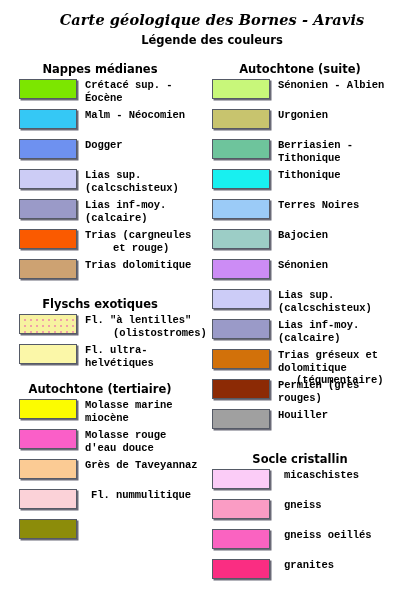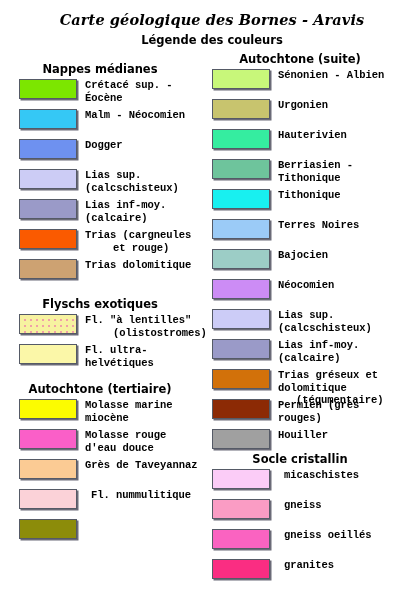--- a/index.html
+++ b/index.html
@@ -182,54 +182,50 @@
           <div class="swatch" style="background-color: rgb(251, 210, 216);"></div>
           <div class="label nudge"><span>Fl. nummulitique</span></div>
         </div>
         <div class="legend-row">
           <div class="swatch" style="background-color: rgb(140, 140, 10);"></div>
         </div>
       </div>
     </div>
   </div>
 <div class="col col-right" id="col-right">
-    <div class="section" style="top: 52px;">
+    <div class="section" style="top: 62px;">
       <div class="section-header">Autochtone  (suite)</div>
       <div class="items">
         <div class="legend-row">
           <div class="swatch" style="background-color: rgb(200, 247, 122);"></div>
           <div class="label"><span>Sénonien - Albien</span></div>
         </div>
         <div class="legend-row">
           <div class="swatch" style="background-color: rgb(200, 196, 110);"></div>
           <div class="label"><span>Urgonien</span></div>
         </div>
         <div class="legend-row">
-          <div class="swatch" style="background-color: rgb(53, 237, 160);"></div>
-          <div class="label"><span>Hauterivien</span></div>
-        </div>
-        <div class="legend-row">
           <div class="swatch" style="background-color: rgb(110, 196, 156);"></div>
           <div class="label"><span>Berriasien - Tithonique</span></div>
         </div>
         <div class="legend-row">
           <div class="swatch" style="background-color: rgb(24, 240, 240);"></div>
           <div class="label"><span>Tithonique</span></div>
         </div>
         <div class="legend-row">
           <div class="swatch" style="background-color: rgb(155, 203, 247);"></div>
           <div class="label"><span>Terres Noires</span></div>
         </div>
         <div class="legend-row">
           <div class="swatch" style="background-color: rgb(156, 205, 198);"></div>
           <div class="label"><span>Bajocien</span></div>
         </div>
         <div class="legend-row">
           <div class="swatch" style="background-color: rgb(204, 140, 245);"></div>
-          <div class="label"><span>Néocomien</span></div>
+          <div class="label"><span>Sénonien</span></div>
         </div>
         <div class="legend-row">
           <div class="swatch" style="background-color: rgb(204, 204, 247);"></div>
           <div class="label"><span>Lias sup. (calcschisteux)</span></div>
         </div>
         <div class="legend-row">
           <div class="swatch" style="background-color: rgb(154, 154, 200);"></div>
           <div class="label"><span>Lias inf-moy. (calcaire)</span></div>
         </div>
         <div class="legend-row">

